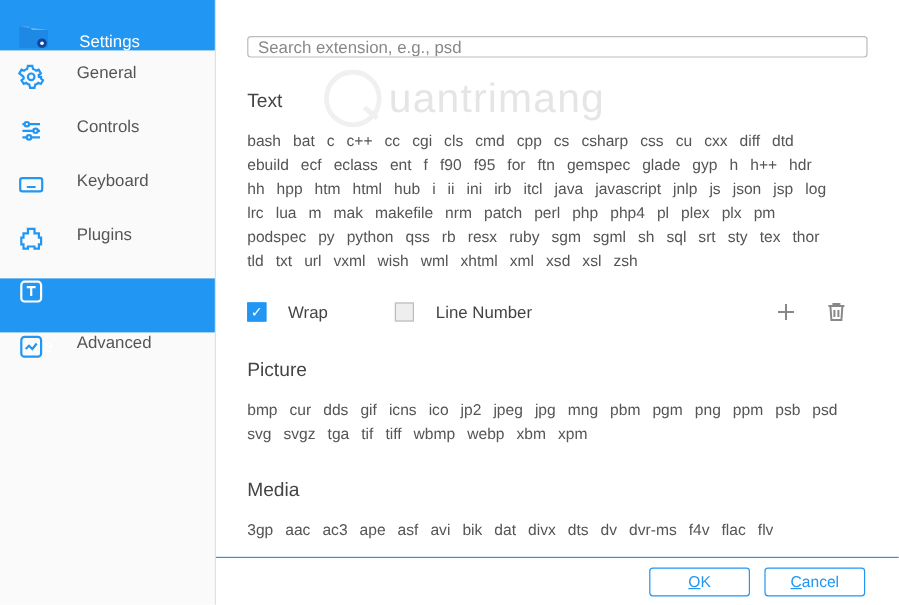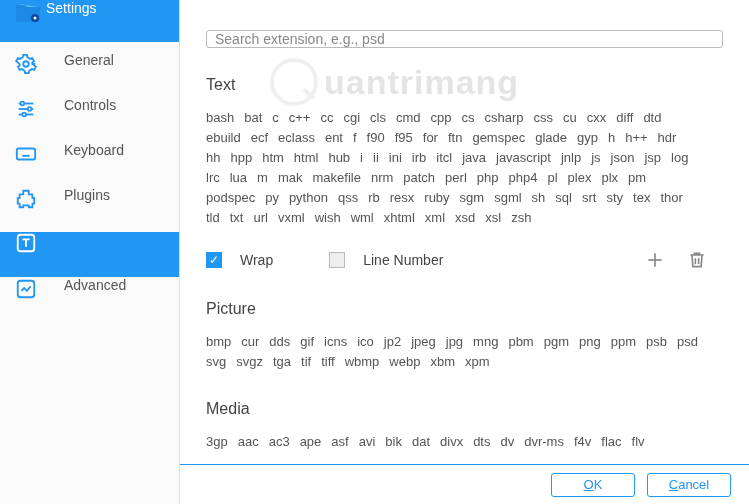--- a/index.html
+++ b/index.html
@@ -1,19 +1,19 @@
 <!DOCTYPE html>
 <html><head>
 <meta charset="utf-8">
 <style>
   * { box-sizing: border-box; margin: 0; padding: 0; }
   html, body { width: 749px; height: 504px; font-family: "Segoe UI", Arial, sans-serif; font-size: 13px; color: #333; overflow: hidden; }
   .app { display: flex; width: 100%; height: 100%; }
   .sidebar { width: 180px; background: #fafafa; border-right: 1px solid #e0e0e0; display: flex; flex-direction: column; }
-  .sidebar-header { height: 42px; background: #2196f3; color: #fff; display: flex; align-items: flex-start; padding-left: 14px; gap: 4px; }
+  .sidebar-header { height: 42px; background: #2196f3; color: #fff; display: flex; align-items: flex-end; padding-left: 14px; gap: 24px; }
   .sidebar-header .icon svg { display: block; }
   .sidebar-header-label { font-size: 14px; font-weight: 400; }
   .sidebar-items { padding-top: 10px; }
   .sidebar-item { height: 45px; display: flex; align-items: flex-start; padding-left: 14px; gap: 26px; color: #555; cursor: pointer; }
   .sidebar-item.active { background: #2196f3; color: #fff; flex-direction: column; }
   .sidebar-item .icon { width: 24px; height: 24px; display: flex; align-items: center; justify-content: center; }
   .sidebar-item .icon svg { display:block; }
   .sidebar-item-label { font-size: 14px; }
   .sidebar-item.active .icon svg * { stroke: #fff !important; fill-opacity:0; }
   .main { flex: 1; position: relative; background: #fff; display:flex; flex-direction:column; }
@@ -28,24 +28,24 @@
   .ext { display:inline-block; margin-right: 10px; color:#555; font-size:13px; cursor:pointer; }
   .row-controls { display:flex; align-items:center; gap:18px; margin-top:20px;justify-content:center; }
   .checkbox { width:16px; height:16px; border:1px solid #2196f3; display:inline-flex; align-items:center; justify-content:center; background:#fff; }
   .checkbox.checked { background:#2196f3; }
   .checkbox.checked::after { content:"✓"; color:#fff; font-size:12px; line-height:1; }
   .checkbox.unchecked { border-color:#bbb; background:#eee; }
   .check-label { font-size:14px; color:#444; }
   .row-controls .spacer { flex:1; }
   .iconbtn { width:24px; height:24px; display:flex; align-items:center; justify-content:center; cursor:pointer; }
   .iconbtn svg { display:block; }
-  .footer { height:40px; border-top:1px solid #2196f3; display:flex; align-items:center; justify-content:flex-end; gap:12px; padding-right:18px; background:#fff; }
+  .footer { height:40px; border-top:1px solid #2196f3; display:flex; align-items:center; justify-content:flex-end; gap:12px; padding-right:28px; background:#fff; }
   .btn { min-width:84px; height:24px; border:1px solid #2196f3; border-radius:3px; background:#fff; color:#2196f3; font-size:13px; display:flex; align-items:center; justify-content:center; cursor:pointer; }
   .btn .ul { text-decoration:underline; }
-  .watermark { position:absolute; left:90px; top:0px; pointer-events:none; opacity:0.22; font-size:34px; font-weight:700; color:#888; letter-spacing:1px; display:flex; align-items:center; gap:6px; }
+  .watermark { position:absolute; left:90px; top:0px; pointer-events:none; opacity:0.22; font-size:34px; font-weight:400; color:#888; letter-spacing:1px; display:flex; align-items:center; gap:6px; }
   .watermark .q-icon { width:48px; height:48px; border:4px solid #bbb; border-radius:50%; position:relative; }
   .watermark .q-icon::after { content:""; position:absolute; width:14px; height:4px; background:#bbb; right:-2px; bottom:6px; transform:rotate(40deg); }
   
   .content-scroll::-webkit-scrollbar { width:10px; }
   .content-scroll::-webkit-scrollbar-thumb { background:#c0c0c0; border-radius:2px; }
   .content-scroll::-webkit-scrollbar-track { background:#f0f0f0; }
 </style>
 </head>
 <body>
 

